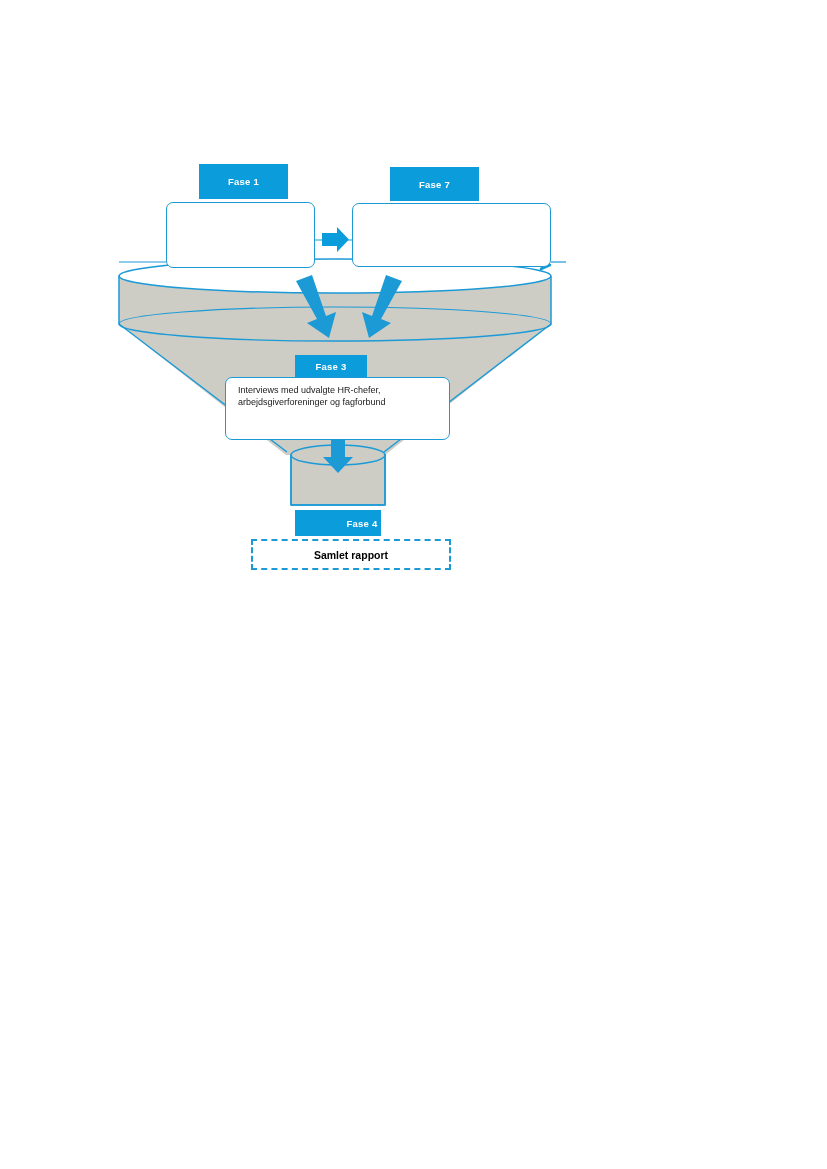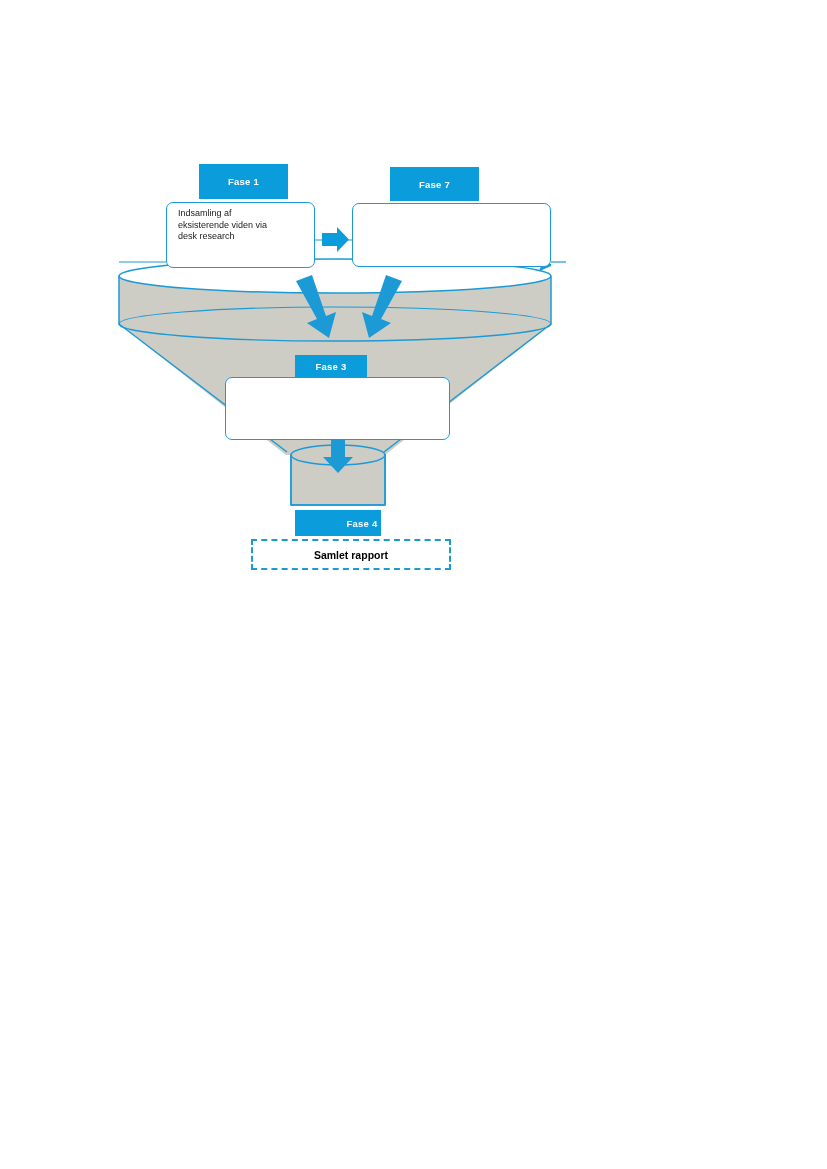--- a/index.html
+++ b/index.html
@@ -182,23 +182,22 @@
   <div class="phase-chip" id="chip-2">Fase 7</div>
 
   <div class="phase-chip" id="chip-3">Fase 3</div>
 
   <div class="phase-chip" id="chip-4">Fase 4</div>
 
   <div class="desc-box" id="box-1"></div>
   <div class="desc-box" id="box-2"></div>
   <div class="desc-box" id="box-3"></div>
 
-  <div class="desc-text" id="text-1">Indsamling af
-eksisterende viden via
-desk research</div>
-
-
+
+
+  <div class="desc-text" id="text-3">Interviews med udvalgte HR-chefer,
+arbejdsgiverforeninger og fagforbund</div>
 
   <div id="report-box">
     <span id="report-label">Samlet rapport</span>
   </div>
 
 </div>
 
 </body></html>

